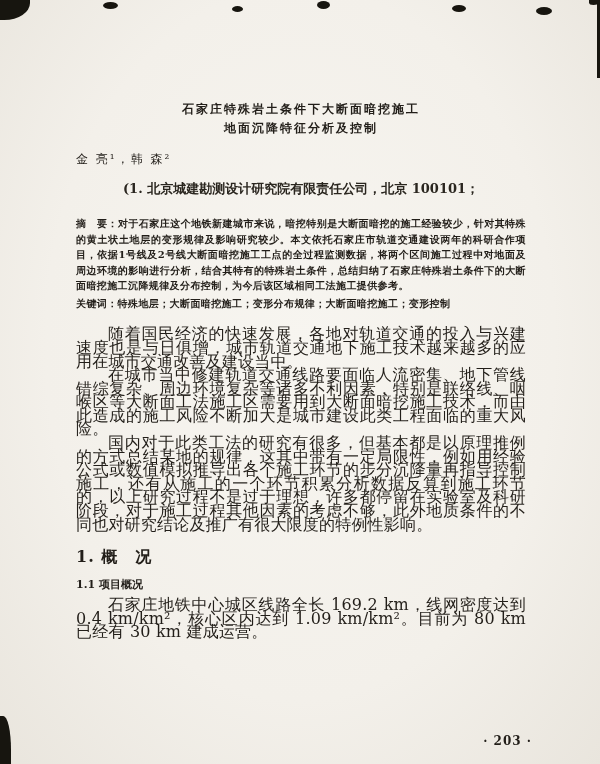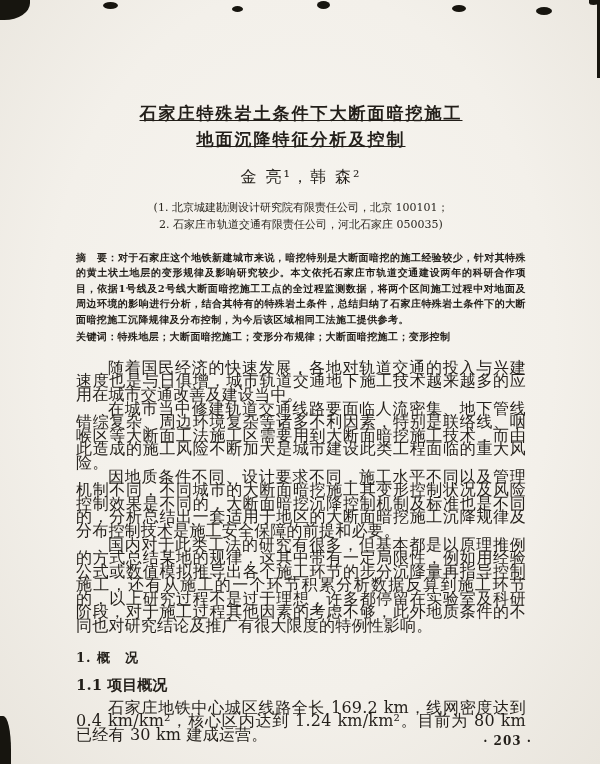--- a/index.html
+++ b/index.html
@@ -27,39 +27,38 @@
   .a-corner-tr { right: 2px; top: 0; width: 9px; height: 5px; border-radius: 0 0 50% 50%; }
   .a-corner-bl { left: 0; bottom: 0; width: 11px; height: 48px; border-radius: 0 70% 0 0; }
 
   .content {
     position: absolute;
     left: 76px; right: 74px; top: 100px;
     text-align: justify;
   }
   .title {
     margin: 0 0 14px 0;
-    font-size: 17px;
+    font-size: 12px;
     font-weight: 700;
     text-align: center;
     line-height: 1.55;
     letter-spacing: 2px;
-    text-decoration: underline;
   }
   .title .tline { display: block; }
   .authors {
-    text-align: center;
-    font-size: 16px;
+    font-size: 12px;
     letter-spacing: 2px;
     margin-bottom: 11px;
   }
   .affil {
     text-align: center;
-    font-size: 11px;
+    font-size: 13px;
     line-height: 1.55;
     color: #2a261f;
+    font-weight: bold;
   }
   .abstract, .keywords {
     margin: 0;
     font-size: 10px;
     font-weight: 700;
     line-height: 15.5px;
     letter-spacing: 0.4px;
   }
   .abstract { margin-top: 17px; }
   .keywords { margin-top: 2px; }
@@ -67,28 +66,28 @@
   .bodytext p {
     margin: 0;
     font-size: 16px;
     line-height: 13.6px;
     text-indent: 2em;
     letter-spacing: 0.2px;
   }
   .bodytext { margin-top: 16px; }
   .sec {
     margin: 16px 0 9px 0;
-    font-size: 13px;
+    font-size: 16px;
     font-weight: 700;
     text-align: left;
     letter-spacing: 1px;
   }
   .subsec {
     margin: 0 0 6px 0;
-    font-size: 15px;
+    font-size: 11px;
     font-weight: 700;
     text-align: left;
   }
   .pagenum {
     position: absolute;
     right: 68px; bottom: 16px;
     font-size: 12px;
     font-weight: 700;
     letter-spacing: 1px;
     color: #221e19;
@@ -112,37 +111,35 @@
   <div class="content">
 
     <h1 class="title">
       <span class="tline">石家庄特殊岩土条件下大断面暗挖施工</span>
       <span class="tline">地面沉降特征分析及控制</span>
     </h1>
 
     <div class="authors">金 亮¹，韩 森²</div>
 
     <div class="affil">(1. 北京城建勘测设计研究院有限责任公司，北京 100101；</div>
-    <div class="affil">2. 石家庄市轨道交通有限责任公司，河北石家庄 050035)</div>
 
     <p class="abstract"><span class="lbl">摘　要：</span><span>对于石家庄这个地铁新建城市来说，暗挖特别是大断面暗挖的施工经验较少，针对其特殊的黄土状土地层的变形规律及影响研究较少。本文依托石家庄市轨道交通建设两年的科研合作项目，依据1号线及2号线大断面暗挖施工工点的全过程监测数据，将两个区间施工过程中对地面及周边环境的影响进行分析，结合其特有的特殊岩土条件，总结归纳了石家庄特殊岩土条件下的大断面暗挖施工沉降规律及分布控制，为今后该区域相同工法施工提供参考。</span></p>
 
     <p class="keywords"><span class="lbl">关键词：</span><span>特殊地层；大断面暗挖施工；变形分布规律；大断面暗挖施工；变形控制</span></p>
 
     <div class="bodytext">
       <p>随着国民经济的快速发展，各地对轨道交通的投入与兴建速度也是与日俱增，城市轨道交通地下施工技术越来越多的应用在城市交通改善及建设当中。</p>
       <p>在城市当中修建轨道交通线路要面临人流密集、地下管线错综复杂、周边环境复杂等诸多不利因素，特别是联络线、咽喉区等大断面工法施工区需要用到大断面暗挖施工技术，而由此造成的施工风险不断加大是城市建设此类工程面临的重大风险。</p>
-      <p>因地质条件不同、设计要求不同，施工水平不同以及管理机制不同，不同城市的大断面暗挖施工其变形控制状况及风险控制效果是不同的，大断面暗挖沉降控制机制及标准也是不同的，分析总结出一套适用于地区的大断面暗挖施工沉降规律及分布控制技术是施工安全保障的前提和必要。</p>
       <p>国内对于此类工法的研究有很多，但基本都是以原理推例的方式总结某地的规律，这其中带有一定局限性，例如用经验公式或数值模拟推导出各个施工环节的步分沉降量再指导控制施工，还有从施工的一个环节积累分析数据反算到施工环节的，以上研究过程不是过于理想，许多都停留在实验室及科研阶段，对于施工过程其他因素的考虑不够，此外地质条件的不同也对研究结论及推广有很大限度的特例性影响。</p>
     </div>
 
     <h2 class="sec">1. 概　况</h2>
     <h3 class="subsec">1.1 项目概况</h3>
 
     <div class="bodytext" style="margin-top:0;">
-      <p>石家庄地铁中心城区线路全长 169.2 km，线网密度达到 0.4 km/km²，核心区内达到 1.24 km/km²。目前为 80 km 已经有 30 km 建成运营。</p>
+      <p>石家庄地铁中心城区线路全长 169.2 km，线网密度达到 0.4 km/km²，核心区内达到 1.09 km/km²。目前为 80 km 已经有 30 km 建成运营。</p>
     </div>
 
   </div>
 
   <div class="pagenum">· 203 ·</div>
 
 </div>
 
 </body></html>

